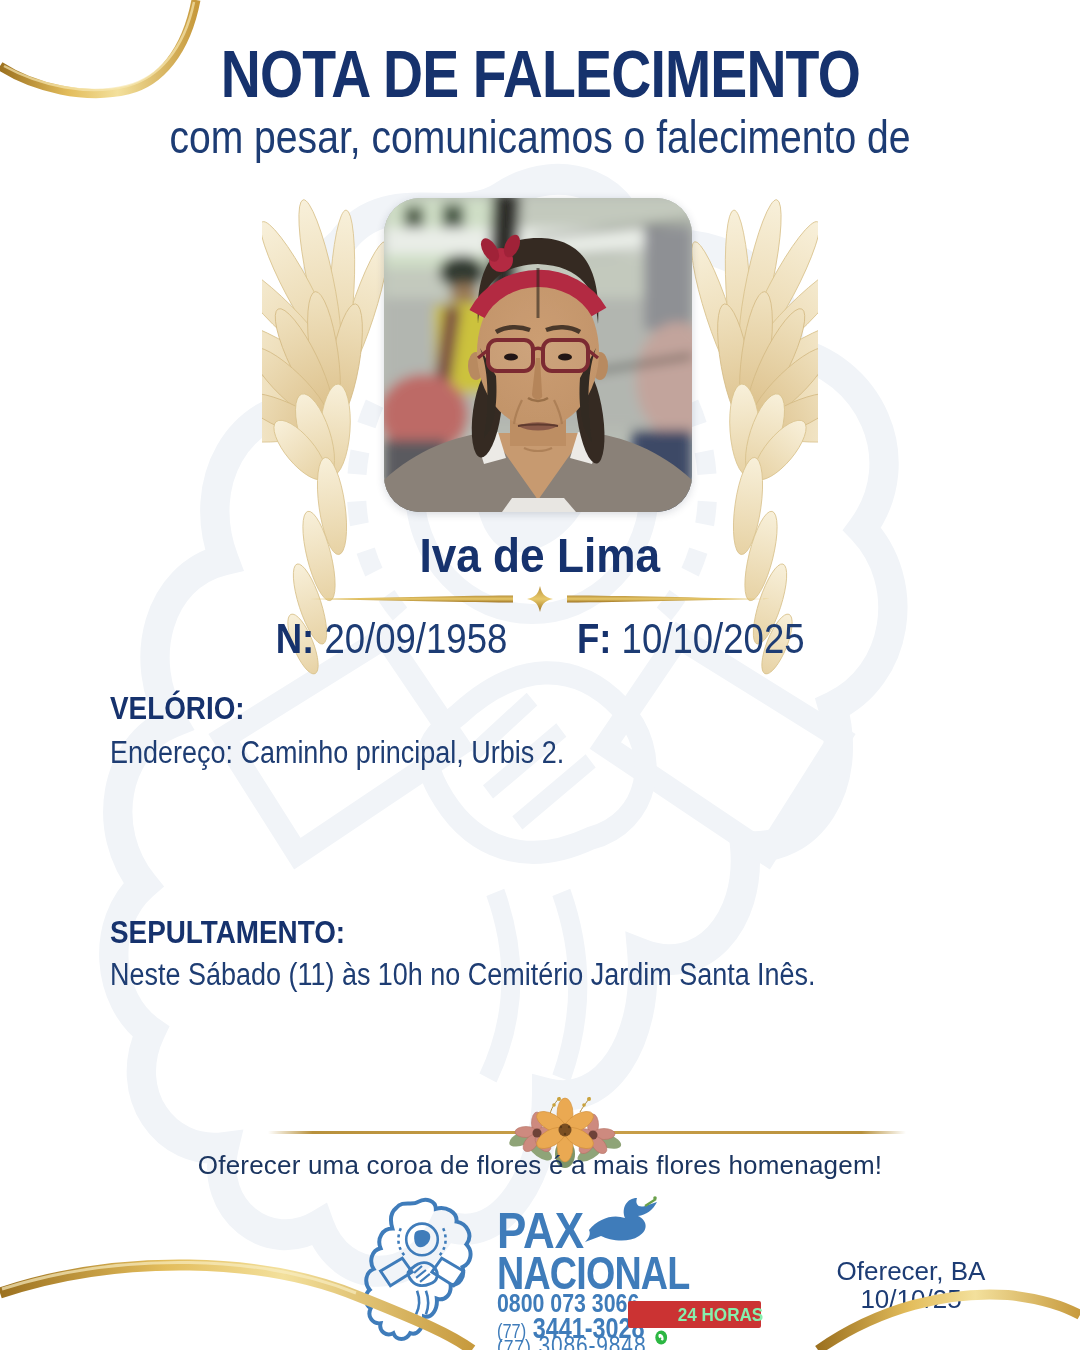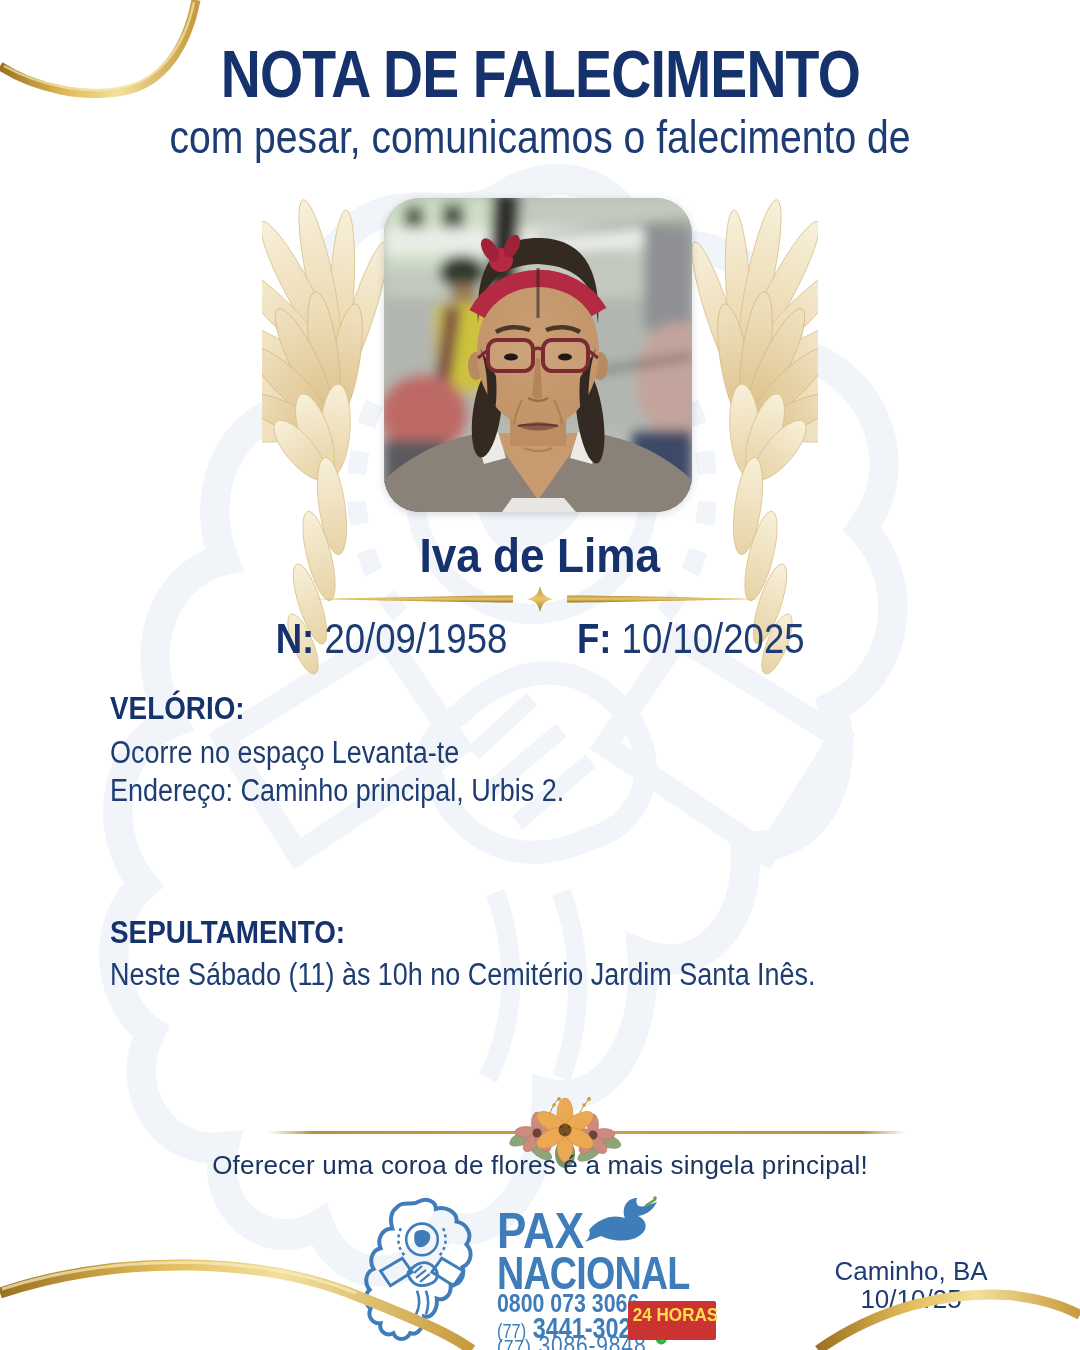--- a/index.html
+++ b/index.html
@@ -49,22 +49,22 @@
   .phone{left:497px;color:#3f7cba;}
   .phone.p1{top:1288px;font-size:26px;font-weight:bold;}
   .phone.p1 .cxl{transform:scaleX(0.82);}
   .phone.p2{top:1311px;font-size:30px;font-weight:bold;}
   .phone.p2 .cxl{transform:scaleX(0.78);}
   .phone.p2 .area,.phone.p3 .area{font-size:21px;font-weight:400;}
   .phone.p3{top:1330px;font-size:25px;font-weight:400;letter-spacing:1px;}
   .phone.p3 .cxl{transform:scaleX(0.84);}
   .wa{display:inline-block;vertical-align:super;margin-left:2px;}
   .badge24{
-    left:628px;top:1301px;width:88px;height:39px;background:#cb3333;color:#fde047;
-    font-size:19px;font-weight:bold;text-align:center;line-height:27px;border-radius:2px;
+    left:628px;top:1301px;width:88px;height:27px;background:#cb3333;color:#86efac;
+    font-size:19px;font-weight:bold;text-align:center;line-height:27px;border-radius:2px;padding-left:45px;
   }
   .badge24 .cx{transform:scaleX(0.9);}
   .place{left:826px;width:170px;text-align:center;color:#1d3c74;}
   .place.city{top:1256px;font-size:26px;}
   .place.date{top:1284px;font-size:26px;}
 
   .wm{left:92px;top:150px;width:880px;height:1160px;color:#f1f4f8;z-index:0;}
   .rib{z-index:2;}
   svg{display:block;}
 </style>
@@ -255,21 +255,20 @@
       <span class="gap"></span>
       <b>F:</b>
       <span>10/10/2025</span>
     </span>
   </div>
 
   <div class="abs sect-head" style="top:690px;">
     <span class="cxl">VELÓRIO:</span>
   </div>
   <div class="abs sect-body" style="top:734px;">
-    <div><span class="cxl">Ocorre no espaço Levanta-te</span></div>
     <div><span class="cxl">Endereço: Caminho principal, Urbis 2.</span></div>
   </div>
 
   <div class="abs sect-head" style="top:914px;">
     <span class="cxl">SEPULTAMENTO:</span>
   </div>
   <div class="abs sect-body" style="top:956px;">
     <div><span class="cxl">Neste Sábado (11) às 10h no Cemitério Jardim Santa Inês.</span></div>
   </div>
 
@@ -316,21 +315,21 @@
       <ellipse cx="99" cy="46" rx="16" ry="8" transform="rotate(30 99 46)"></ellipse>
     </g>
     <circle cx="85" cy="38" r="6.5" fill="#7a4f22"></circle>
     <g fill="#5a3a18">
         <circle cx="81" cy="35" r="1.2"></circle>
         <circle cx="89" cy="35" r="1.2"></circle>
         <circle cx="85" cy="42" r="1.2"></circle>
       </g>
   </svg>
   <div class="abs ctr homage">
-    <span>Oferecer uma coroa de flores é a mais singela principal!</span>
+    <span>Oferecer uma coroa de flores é a mais flores homenagem!</span>
   </div>
 
   <svg class="abs logo-map" viewBox="0 0 120 150">
     <use href="#paxlogo"></use>
   </svg>
   <div class="abs brand pax">
     <span class="cxl">PAX</span>
   </div>
   <svg class="abs dove" viewBox="0 0 78 56">
     <path d="M6,40 C16,28 30,24 42,28 C38,18 44,8 54,8 C52,14 55,18 62,16 L74,12 C70,20 63,25 55,26 C64,30 66,40 56,46 C44,54 26,50 18,46 L2,52 C6,48 8,44 6,40 Z" fill="#3f7cba"></path>
@@ -357,19 +356,19 @@
         <circle cx="8" cy="8" r="7.5" fill="#2cb742"></circle>
         <path d="M5,4.5 C8,3.5 11.5,6 11,10 C10.5,11.5 8.5,11.5 7.5,10 C7.9,9.4 8.6,9 8,8.2 C7.4,7.5 6.4,8.1 5.8,8.7 C4.3,7.6 4.1,5.4 5,4.5 Z" fill="#ffffff"></path>
       </svg>
     </span>
   </div>
   <div class="abs badge24">
     <span class="cx">24 HORAS</span>
   </div>
 
   <div class="abs place city">
-    <span>Caminho, BA</span>
+    <span>Oferecer, BA</span>
   </div>
   <div class="abs place date">
     <span>10/10/25</span>
   </div>
 
 </div>
 
 </body></html>

